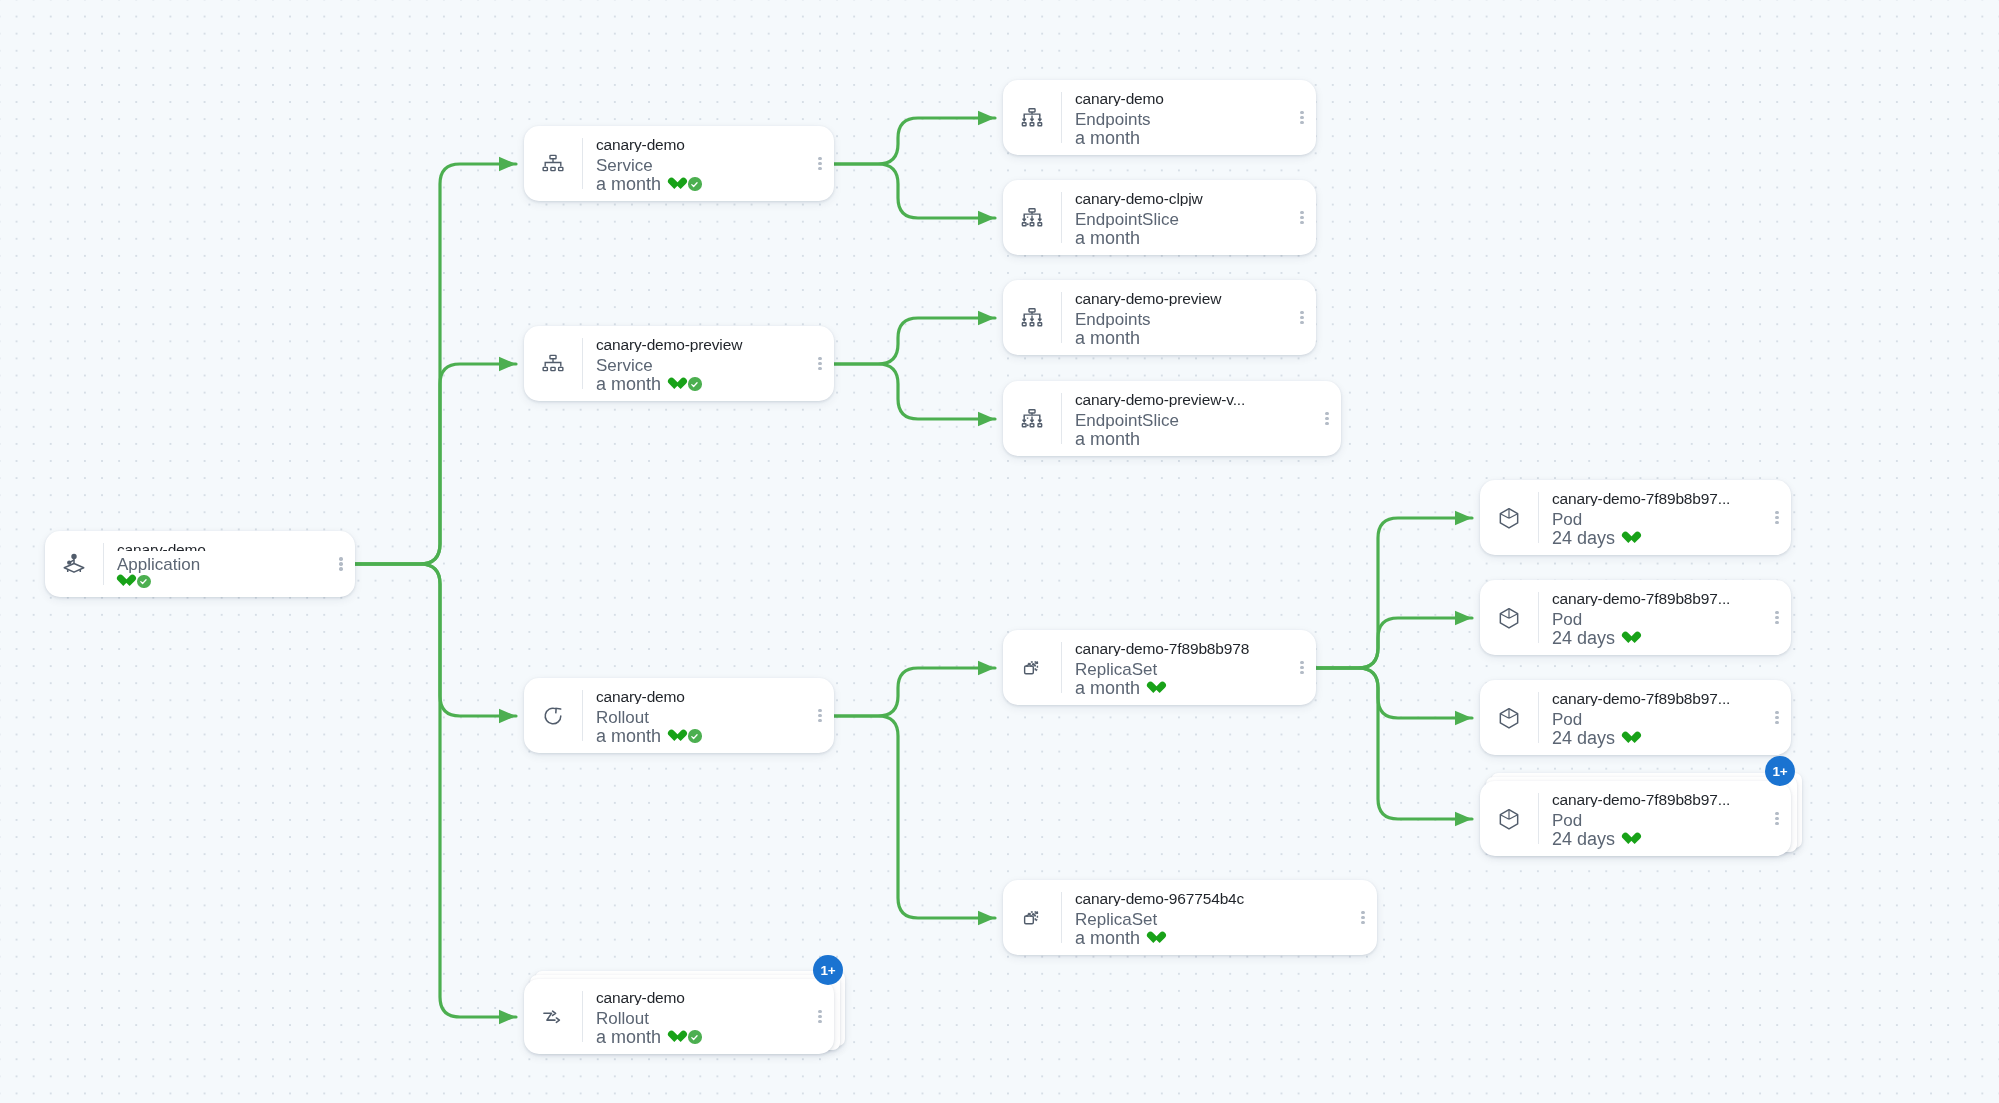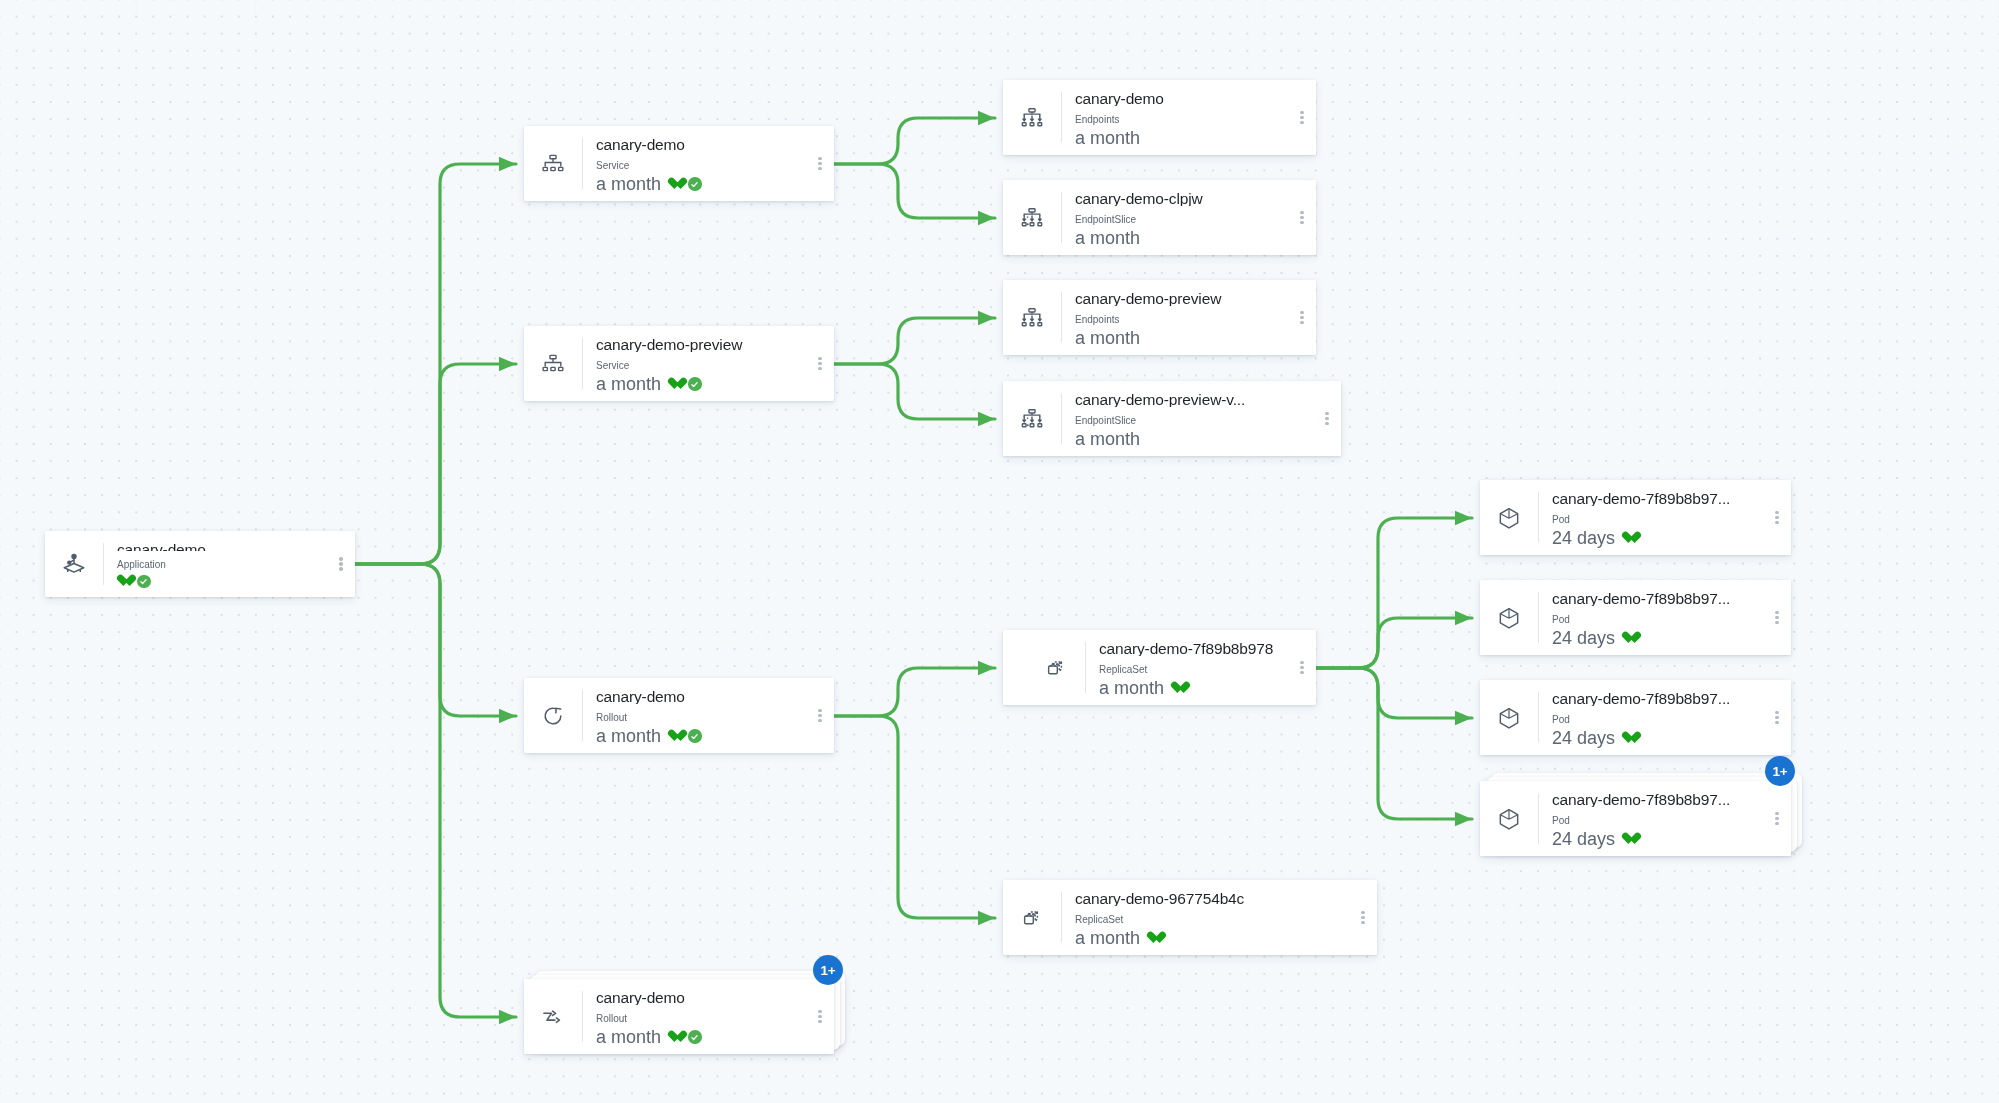--- a/index.html
+++ b/index.html
@@ -24,21 +24,21 @@
     left: 0; top: 0;
     width: 1999px;
     height: 1103px;
     pointer-events: none;
   }
 
   
   .node {
     position: absolute;
     background: #ffffff;
-    border-radius: 1px;
+    border-radius: 15px;
     box-shadow: 0 1px 3px rgba(20,40,70,.13), 0 3px 10px rgba(20,40,70,.07);
     display: flex;
     align-items: stretch;
     box-sizing: border-box;
     z-index: 5;
   }
   .node-stack {
     position: absolute;
     background: #ffffff;
     border-radius: 7px;
@@ -71,21 +71,21 @@
   .node .title {
     font-size: 15.5px;
     color: #1f2329;
     line-height: 19px;
     white-space: nowrap;
     overflow: hidden;
     text-overflow: ellipsis;
     letter-spacing: -.15px;
   }
   .node .kind {
-    font-size: 10px;
+    font-size: 17px;
     color: #5b6573;
     line-height: 16px;
     margin-top: 6px;
     white-space: nowrap;
   }
   .node .meta {
     display: flex;
     align-items: center;
     gap: 7px;
     margin-top: 2px;
@@ -472,21 +472,21 @@
           </div>
         </div>
         <div class="kebab">
           <div>
             <i></i>
             <i></i>
             <i></i>
           </div>
         </div>
       </div>
-      <div class="node" style="left: 1003px; top: 630px; width: 313px; height: 75px; padding-left: 24px;">
+      <div class="node" style="left: 1003px; top: 630px; width: 313px; height: 75px;">
         <div class="icon-col">
           <svg width="26" height="26" viewBox="0 0 24 24" fill="none" stroke="#515c6b" stroke-width="1.3" stroke-linejoin="round">
             <path d="M8.5 8.5 L15 8.5 L17 6.5 L10.5 6.5 Z" stroke-dasharray="1.8 1.6"></path>
             <path d="M17 6.5 L17 13 L15 15 L15 8.5 Z" stroke-dasharray="1.8 1.6"></path>
             <path d="M6.8 10.3 L13.3 10.3 L15.3 8.3 L8.8 8.3 Z" stroke-dasharray="1.8 1.6"></path>
             <rect x="5.2" y="10.1" width="8" height="7.2" rx="1.1"></rect>
           </svg>
         </div>
         <div class="divider"></div>
         <div class="body">

